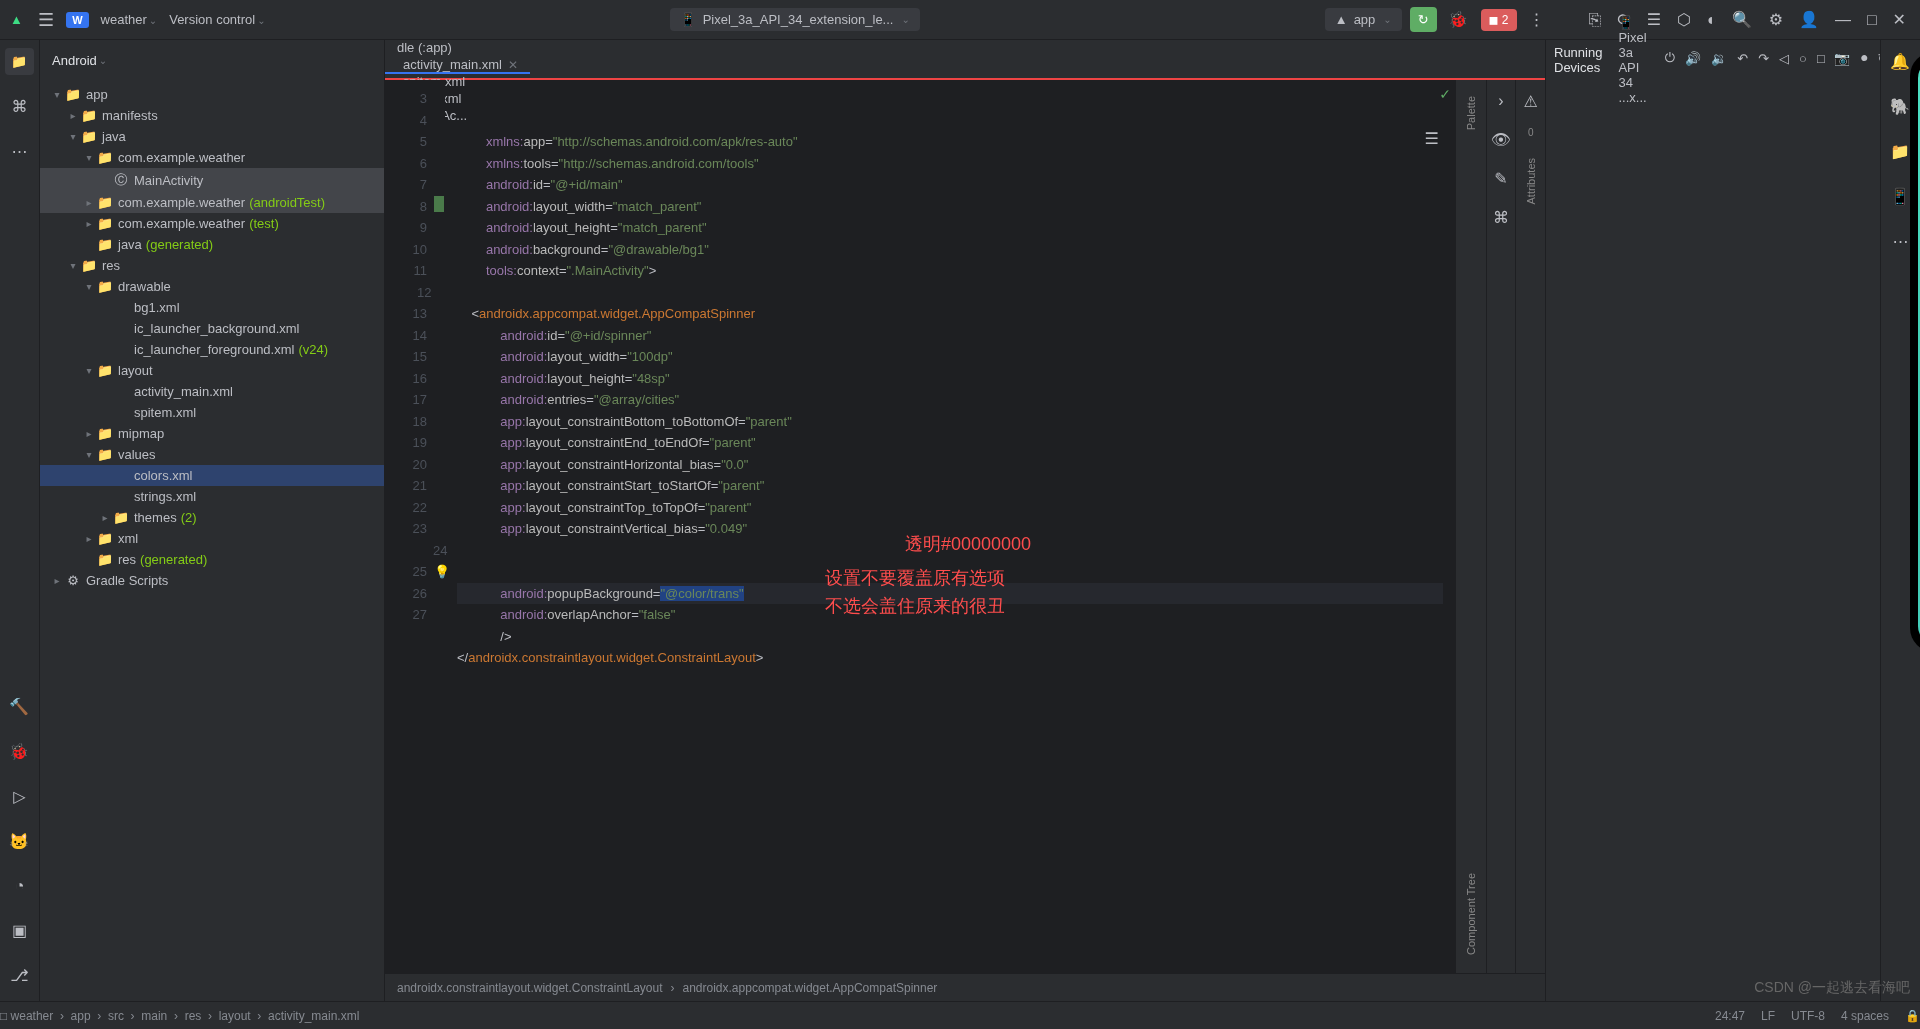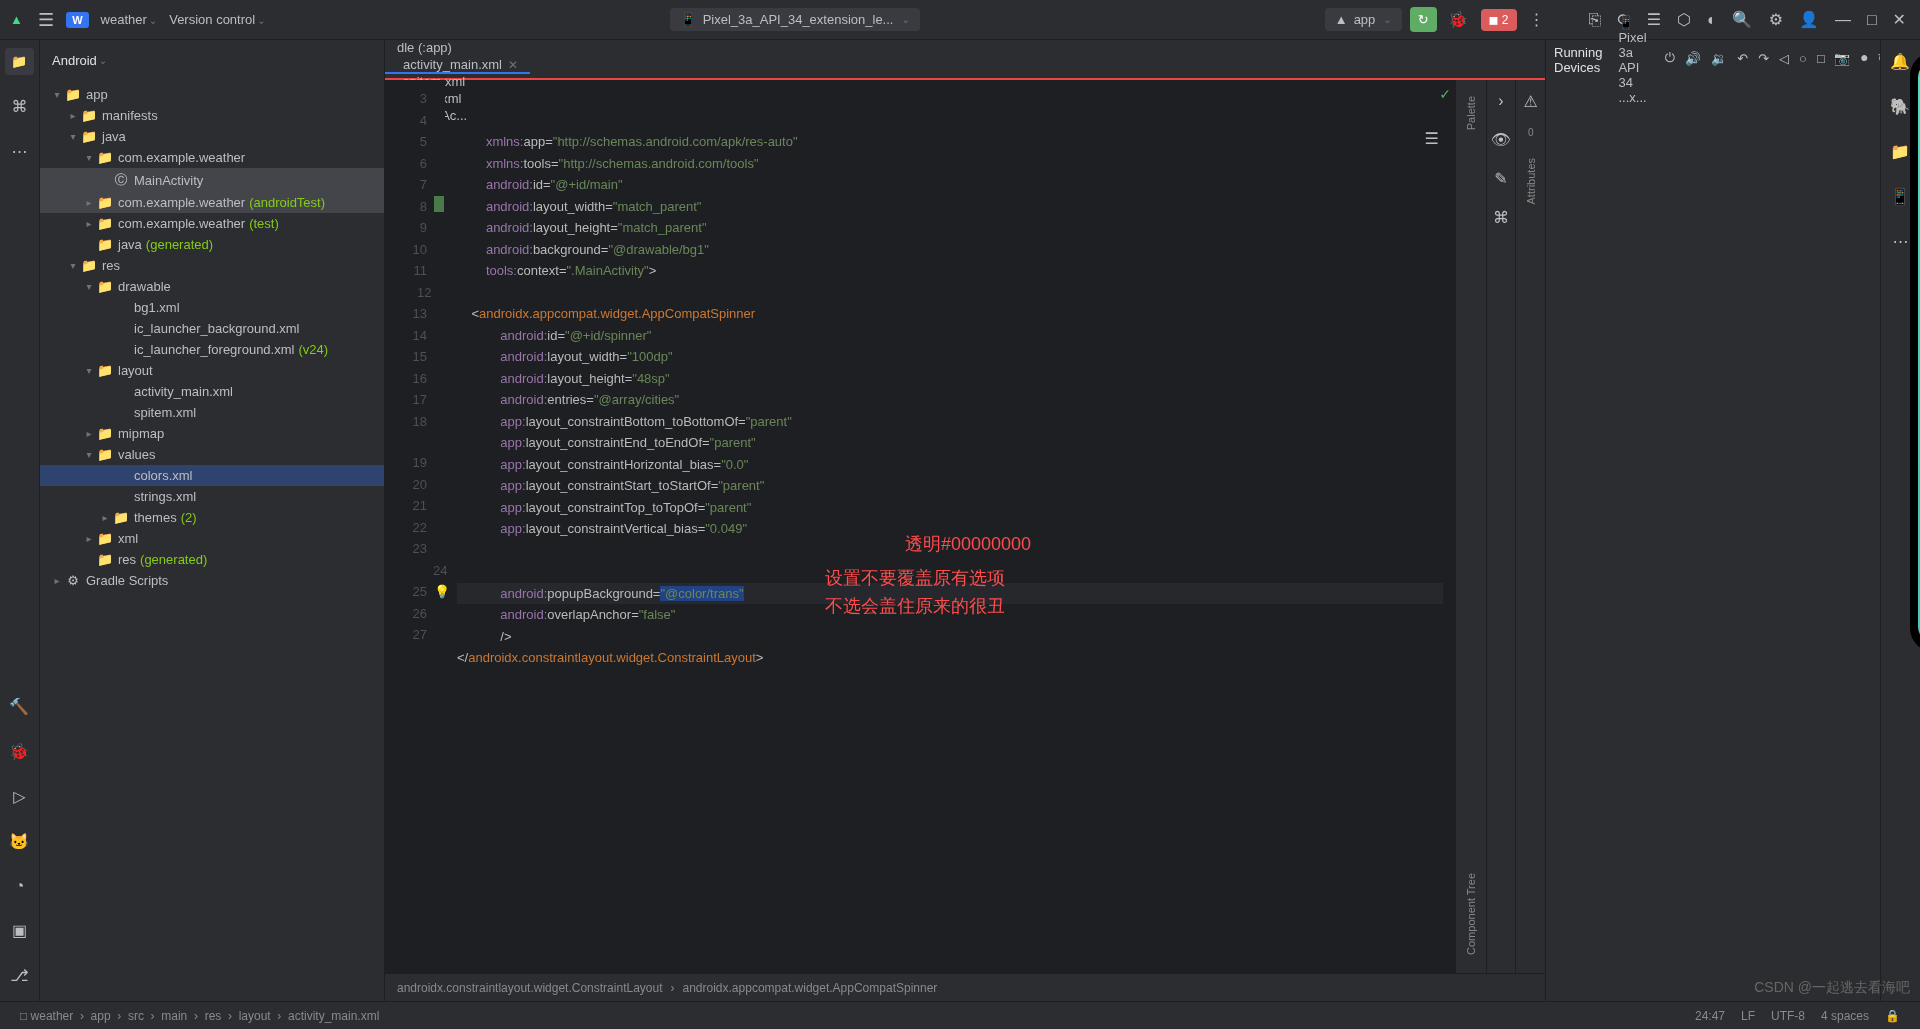--- a/index.html
+++ b/index.html
@@ -84,21 +84,21 @@
 .spinner-item { padding: 3px 8px; color: #fff; font-size: 13px; }
 .home-indicator { position: absolute; bottom: 8px; left: 50%; transform: translateX(-50%); width: 120px; height: 4px; background: #222; border-radius: 2px; }
 .zoom-box { position: absolute; right: 12px; bottom: 12px; background: #393b40; border-radius: 4px; display: flex; flex-direction: column; color: #bcbec4; font-size: 11px; }
 .zoom-box div { padding: 6px 10px; text-align: center; }
 
 
 .right-strip { width: 40px; background: #2b2d30; border-left: 1px solid #1e1f22; display: flex; flex-direction: column; align-items: center; padding-top: 8px; gap: 18px; }
 
 
 .editor-footer { height: 28px; background: #2b2d30; display: flex; align-items: center; padding: 0 12px; color: #868a91; font-size: 12px; border-top: 1px solid #1e1f22; }
-.status-bar-bottom { position: absolute; bottom: 0; left: 0; right: 0; height: 28px; background: #2b2d30; display: flex; align-items: center; padding: 0 20px; color: #868a91; font-size: 12px; border-top: 1px solid #1e1f22; }
+.status-bar-bottom { position: absolute; bottom: 0; left: 0; right: 0; height: 28px; background: #2b2d30; display: flex; align-items: center; padding: 0 0; color: #868a91; font-size: 12px; border-top: 1px solid #1e1f22; }
 .status-right { margin-left: auto; display: flex; gap: 16px; }
 .watermark { position: absolute; right: 10px; bottom: 32px; color: #666; font-size: 14px; }
 
 .checkmark { position: absolute; top: 4px; right: 4px; color: #5fad65; font-size: 14px; }
 .green-block { position: absolute; left: 49px; width: 10px; height: 16px; background: #4a7a4a; }
 .code-line { display: block; }
 .hl-line { background: #26282e; display: block; }
 </style>
 </head>
 <body>
@@ -327,21 +327,21 @@
           <div style="position: relative;">9</div>
           <div style="position: relative;">10</div>
           <div style="position: relative;">11</div>
           <div style="position: relative; margin-left: 32px;">12</div>
           <div style="position: relative;">13</div>
           <div style="position: relative;">14</div>
           <div style="position: relative;">15</div>
           <div style="position: relative;">16</div>
           <div style="position: relative;">17</div>
           <div style="position: relative;">18</div>
-          <div style="position: relative; margin-top: 20px;">19</div>
+          <div style="position: relative;">19</div>
           <div style="position: relative;">20</div>
           <div style="position: relative;">21</div>
           <div style="position: relative;">22</div>
           <div style="position: relative;">23</div>
           <div style="position: relative; margin-left: 48px;">24<span style="position: absolute; right: -18px; color: rgb(242, 197, 92);">💡</span></div>
           <div style="position: relative;">25</div>
           <div style="position: relative;">26</div>
           <div style="position: relative;">27</div>
         </div>
       <div class="code" id="code">

